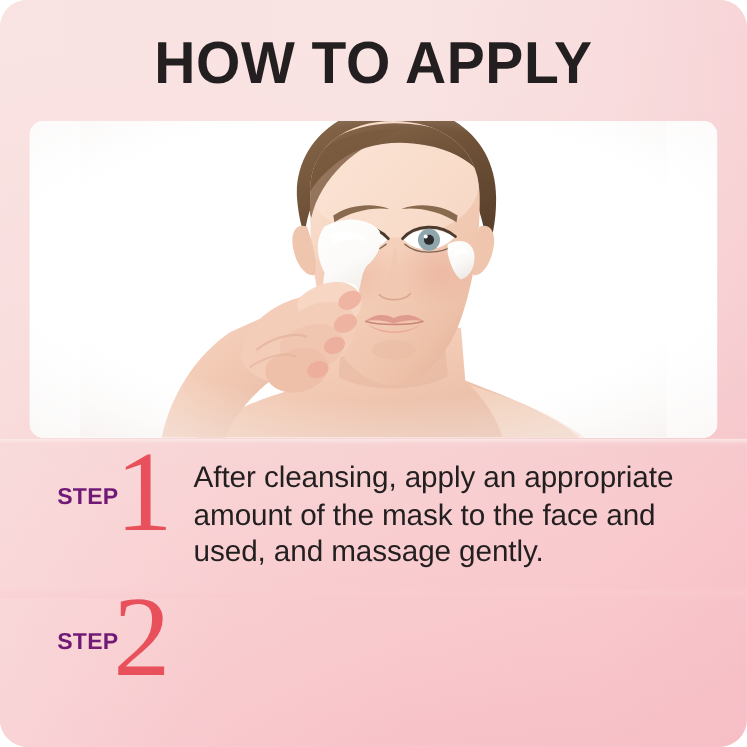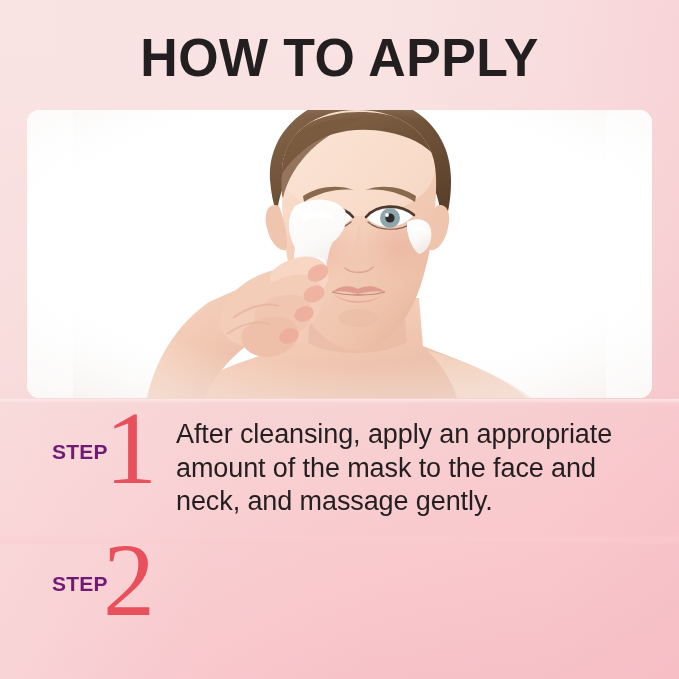--- a/index.html
+++ b/index.html
@@ -14,20 +14,21 @@
     background: #ffffff;
   }
 
   
   .poster {
     position: relative;
     width: 679px;
     height: 679px;
     overflow: hidden;
     background: #f9e4e3;
+    border-radius: 25px;
   }
 
   
   .bg-vert {
     position: absolute;
     inset: 0;
     background: linear-gradient(to bottom,
         #f9e4e3 0%,
         #f9e3e2 14%,
         #f8dcdb 40%,
@@ -317,21 +318,21 @@
 
     </div>
   </div>
 
   <div class="step-row step-1">
     <div class="step-marker">
       <div class="step-word">STEP</div>
       <div class="step-num">1</div>
     </div>
     <div class="step-text">
-      <p>After cleansing, apply an appropriate amount of the mask to the face and neck, and massage gently.</p>
+      <p>After cleansing, apply an appropriate amount of the mask to the face and used, and massage gently.</p>
     </div>
   </div>
 
   <div class="step-row step-2">
     <div class="step-marker">
       <div class="step-word">STEP</div>
       <div class="step-num">2</div>
     </div>
   </div>
 

